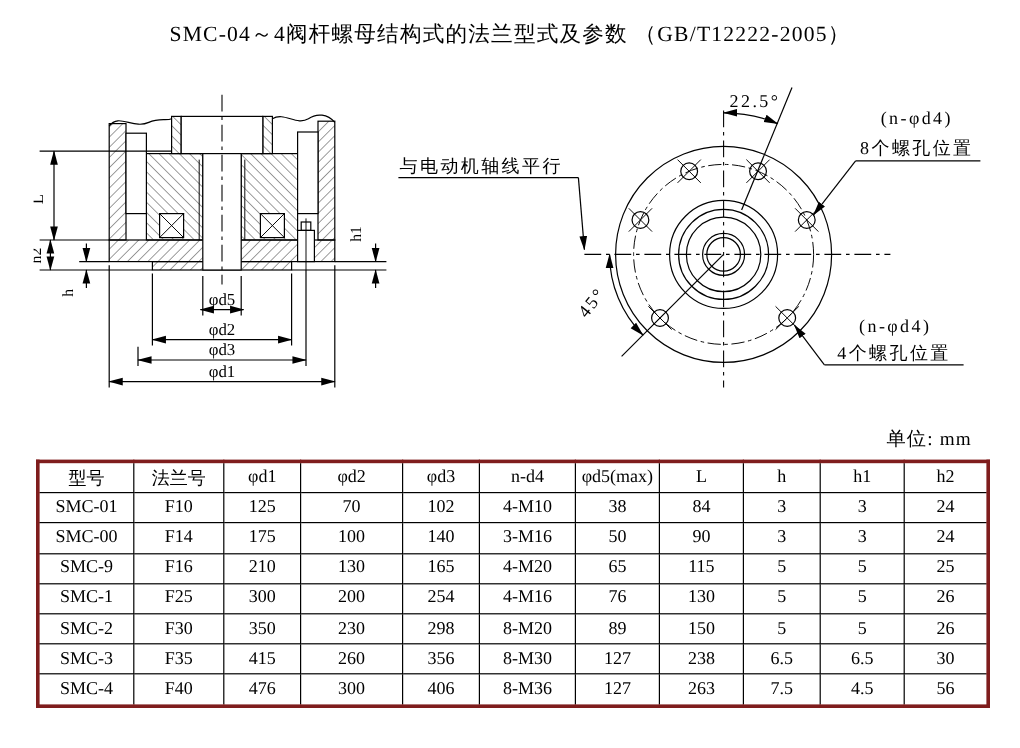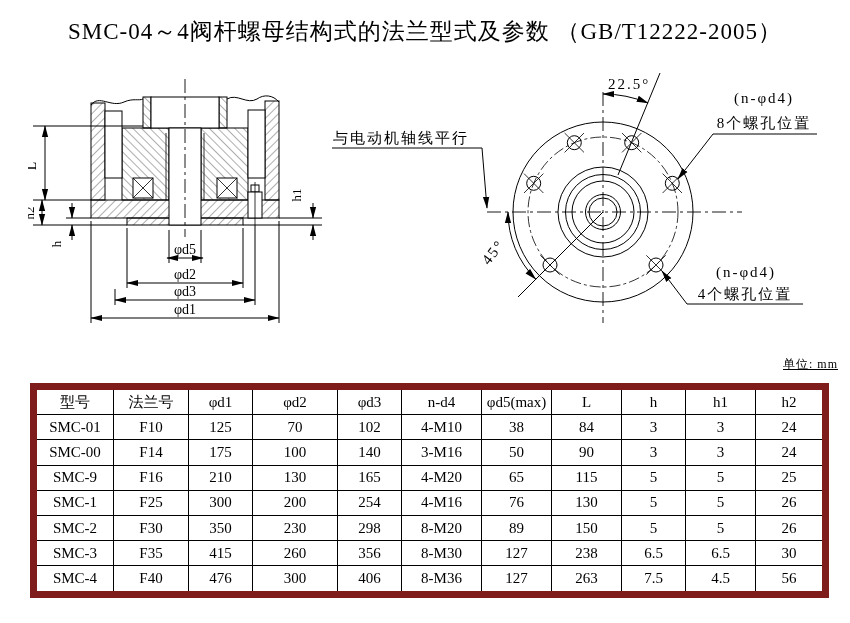--- a/index.html
+++ b/index.html
@@ -1,34 +1,34 @@
 <!DOCTYPE html>
 <html><head>
 <meta charset="utf-8">
 <style>
   html,body{margin:0;padding:0;background:#fff;}
   #page{position:relative;width:850px;height:623px;background:#ffffff;overflow:hidden;
         font-family:"Liberation Serif","DejaVu Serif",serif;color:#000;}
   #title{position:absolute;top:16px;left:0;width:100%;text-align:center;
-         font-size:23px;letter-spacing:1px;white-space:nowrap;}
-  #unit{position:absolute;top:356px;right:12px;font-size:12px;letter-spacing:1px;text-decoration:underline;}
+         font-size:18px;letter-spacing:1px;white-space:nowrap;}
+  #unit{position:absolute;top:356px;right:40px;font-size:16px;letter-spacing:1px;}
   svg{position:absolute;}
   svg text{font-family:"Liberation Serif","DejaVu Serif",serif;fill:#000;}
   .ln{stroke:#000;stroke-width:1;fill:none;}
   .thin{stroke:#000;stroke-width:0.8;fill:none;}
   .cl{stroke:#000;stroke-width:0.9;fill:none;stroke-dasharray:14 4 3 4;}
   .wh{fill:#fff;stroke:#000;stroke-width:1;}
   .dimtxt{font-size:14px;}
   .dimtxt-sm{font-size:13px;}
   .note{font-size:15px;letter-spacing:2px;}
   #spec-table{position:absolute;left:30px;top:383px;width:792px;border-collapse:collapse;
               table-layout:fixed;font-size:15px;}
   #spec-table th,#spec-table td{border:1px solid #000;text-align:center;padding:0;
               height:24.2px;font-weight:normal;white-space:nowrap;overflow:hidden;}
-  #spec-table{border:7px solid #7f1d1d;}
+  #spec-table{border:3px solid #7f1d1d;}
 </style>
 </head>
 <body>
 
 <div id="page">
 
   <div id="title">SMC-04～4阀杆螺母结构式的法兰型式及参数 （GB/T12222-2005）</div>
 
   <svg style="left:28px;top:75px;" width="320" height="255" viewBox="0 0 320 255">
     <defs>

